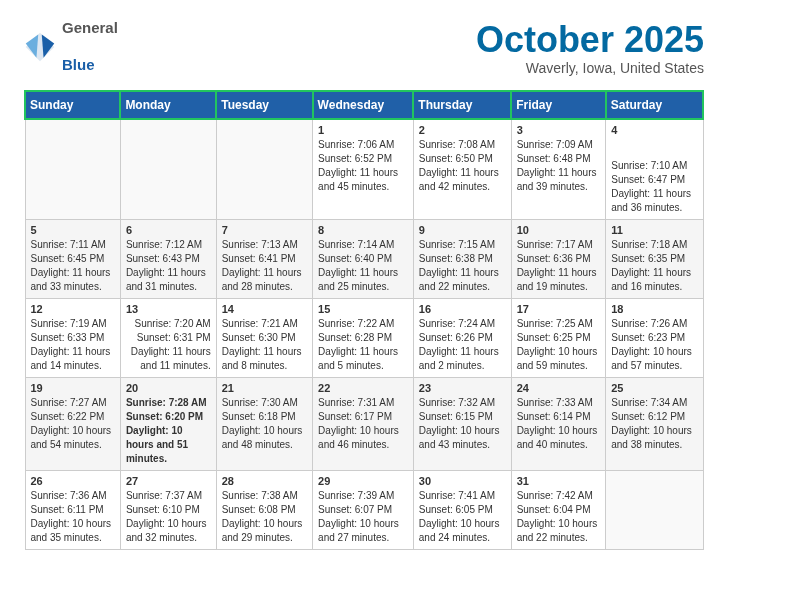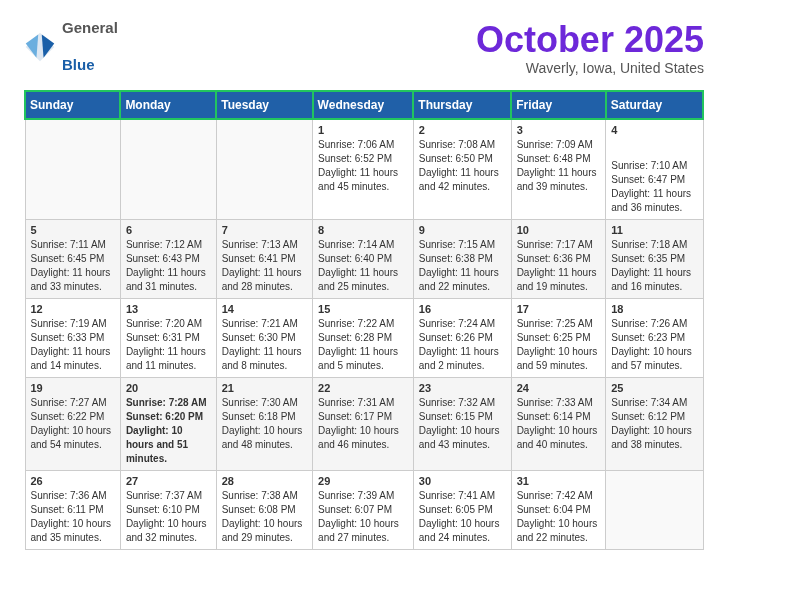--- a/index.html
+++ b/index.html
@@ -43,21 +43,21 @@
     .logo-icon {
       width: 32px;
       height: 32px;
     }
     .title-block {
       text-align: right;
     }
     .month-title {
       font-size: 36px;
       font-weight: bold;
-      color: #6d28d9;
+      color: #0369a1;
       line-height: 1.1;
     }
     .location {
       font-size: 14px;
       color: #555;
     }
     .calendar-table {
       width: 100%;
       border-collapse: collapse;
       border: 1px solid #ccc;
@@ -212,21 +212,21 @@
         </tr>
         <tr>
           <td>
             <div class="day-num">12</div>
             <div class="day-detail" style="white-space: pre-line;">Sunrise: 7:19 AM
 Sunset: 6:33 PM
 Daylight: 11 hours and 14 minutes.</div>
           </td>
           <td>
             <div class="day-num">13</div>
-            <div class="day-detail" style="white-space: pre-line;">Sunrise: 7:20 AM
+            <div class="day-detail" style="white-space: pre-line; text-align: right;">Sunrise: 7:20 AM
 Sunset: 6:31 PM
 Daylight: 11 hours and 11 minutes.</div>
           </td>
           <td>
             <div class="day-num">14</div>
             <div class="day-detail" style="white-space: pre-line;">Sunrise: 7:21 AM
 Sunset: 6:30 PM
 Daylight: 11 hours and 8 minutes.</div>
           </td>
           <td>

